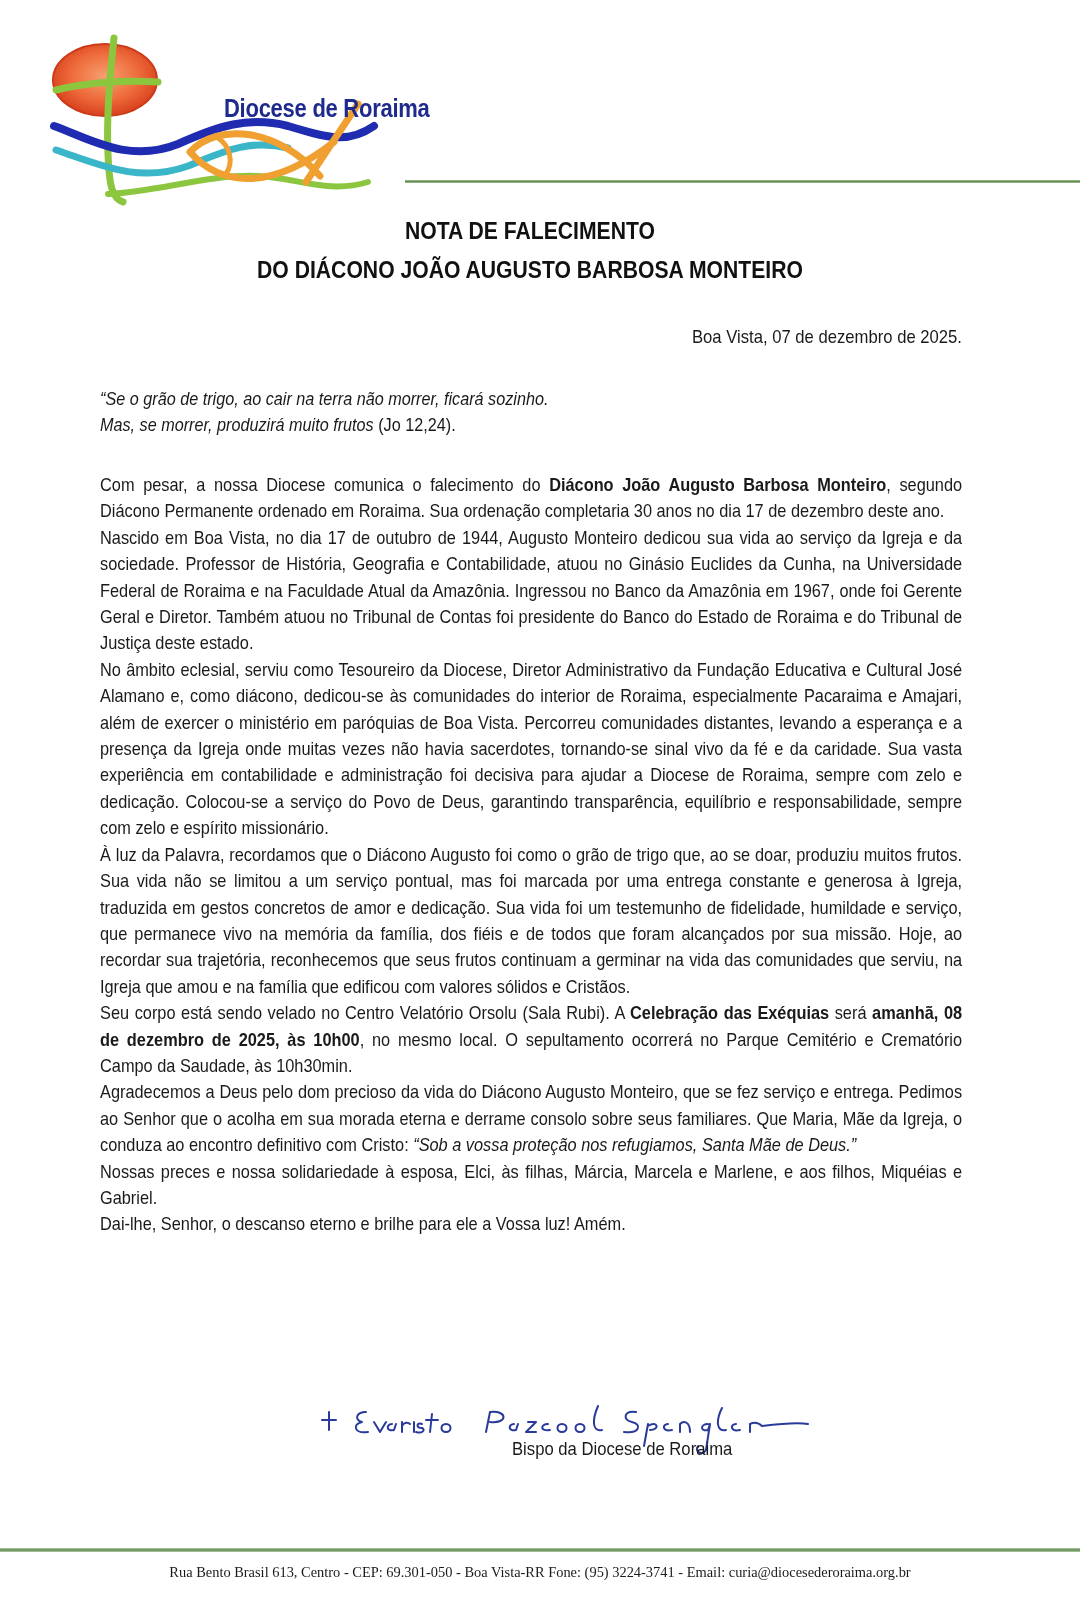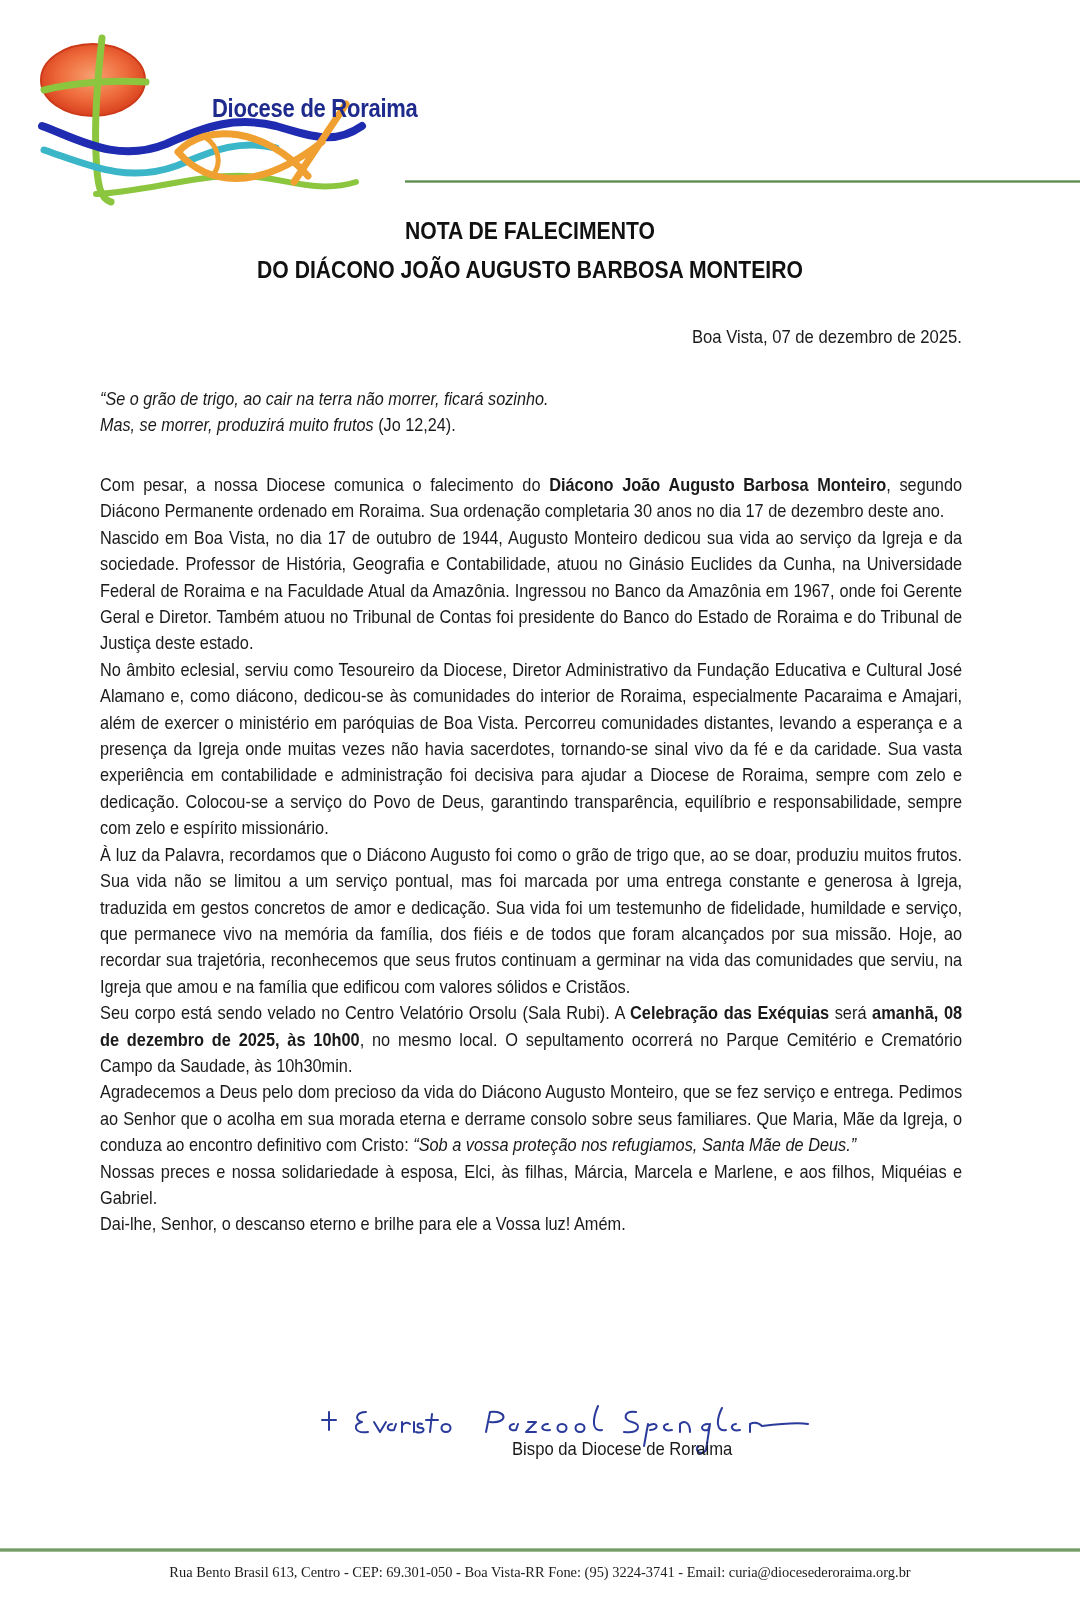--- a/index.html
+++ b/index.html
@@ -10,21 +10,21 @@
   body {
     width: 1080px;
     height: 1620px;
     position: relative;
     overflow: hidden;
     font-family: "Liberation Sans", sans-serif;
     color: #1a1a1a;
   }
   .logo {
     position: absolute;
-    left: 36px;
+    left: 48px;
     top: 34px;
     width: 370px;
     height: 182px;
   }
   .logo-text {
     position: absolute;
     left: 176px;
     top: 60px;
     font-family: "Liberation Sans", sans-serif;
     font-weight: bold;

